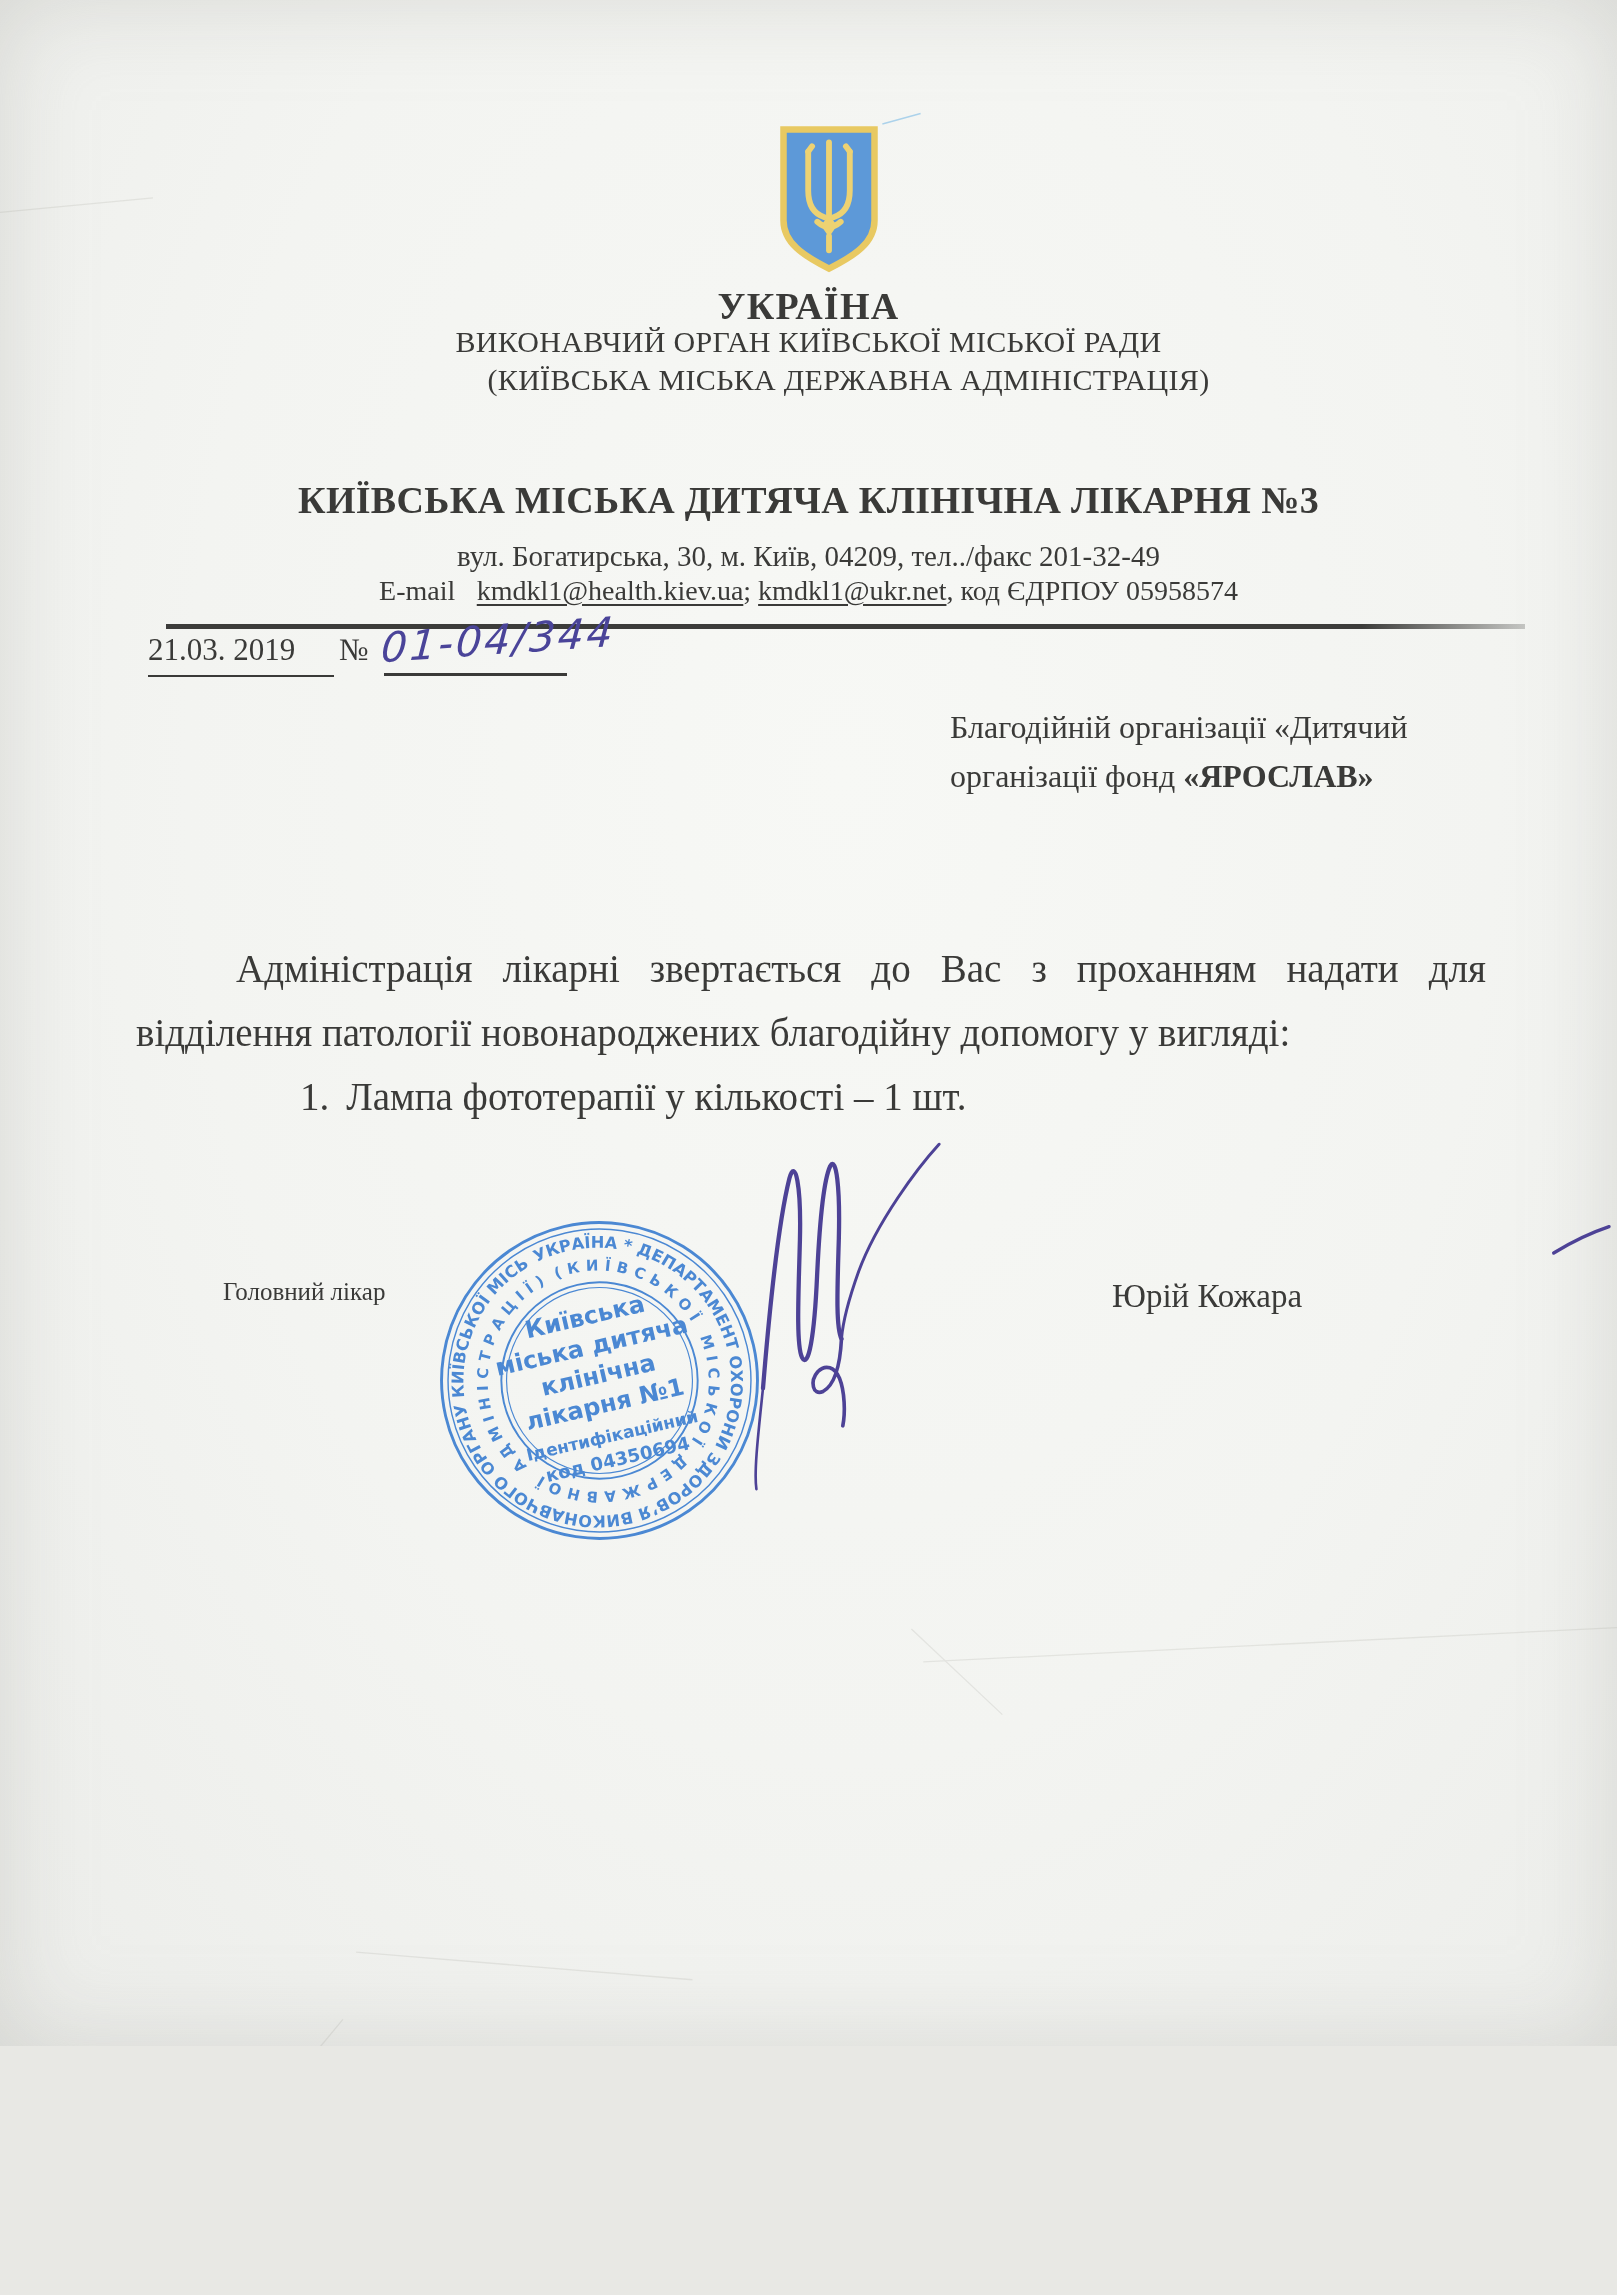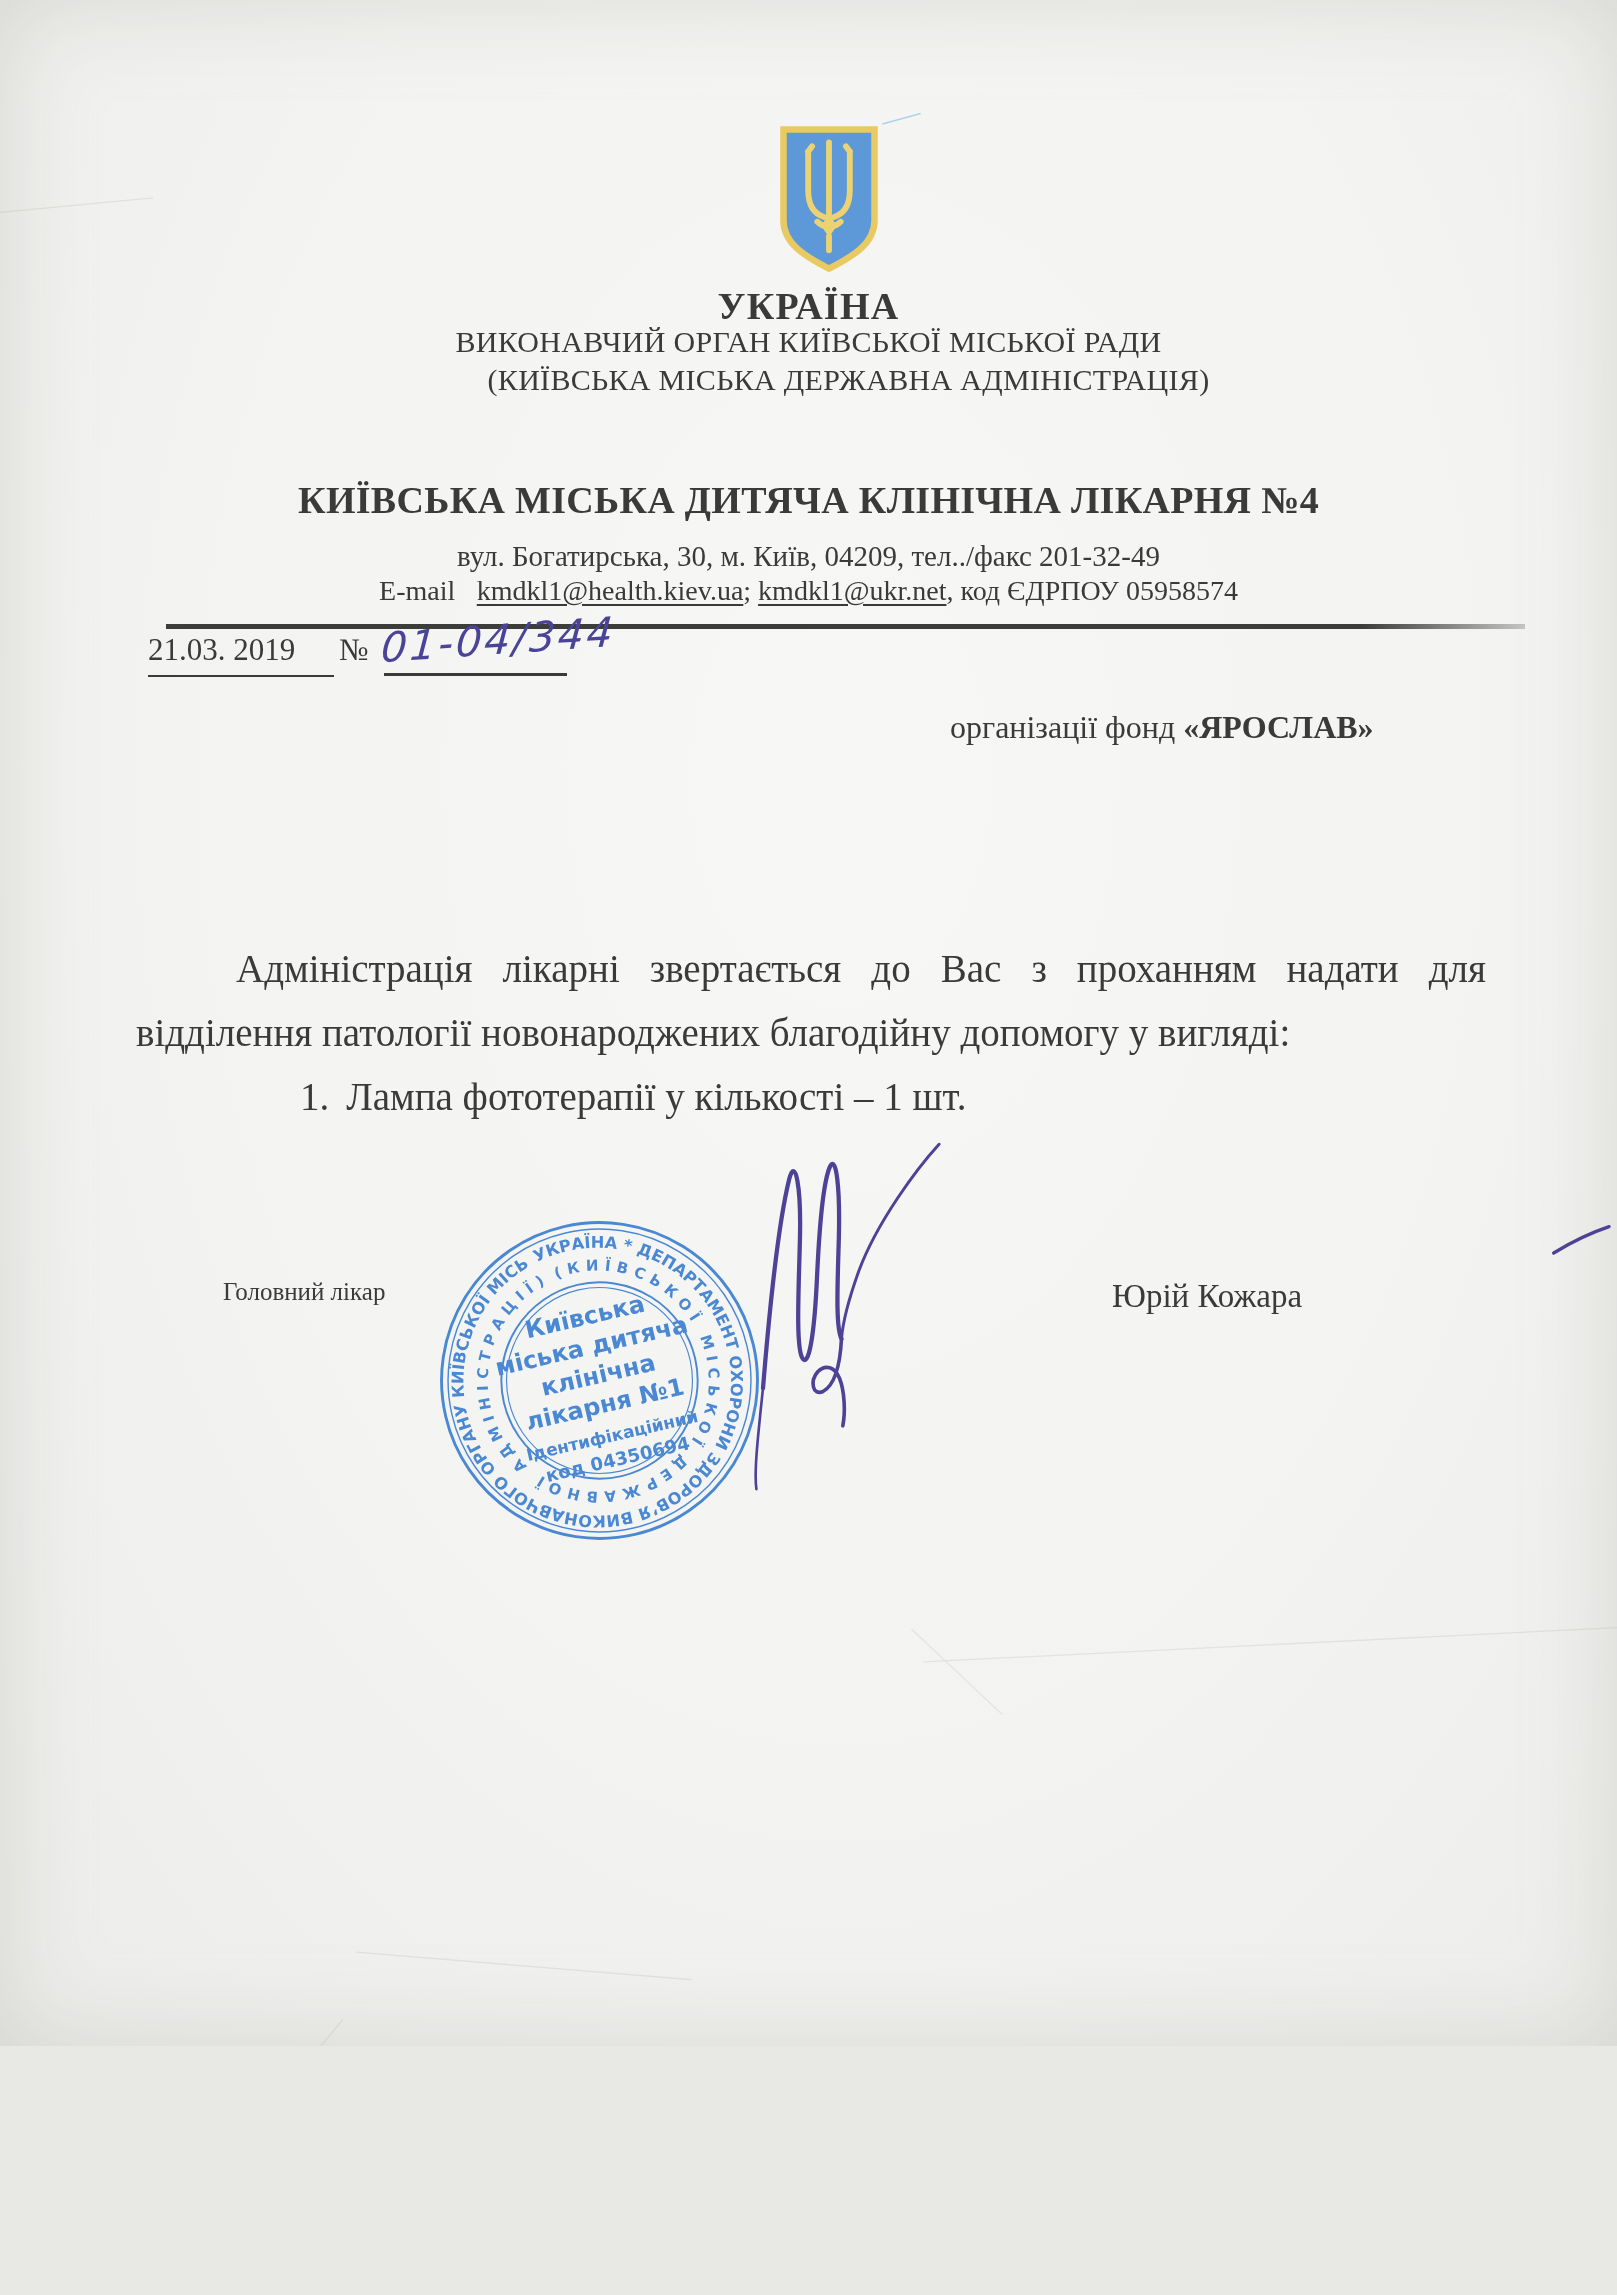--- a/index.html
+++ b/index.html
@@ -63,35 +63,36 @@
       <path d="M 112 42 L 106 34"></path>
       <path d="M 62 150 Q 80 166 98 150"></path>
       <path d="M 80 172 L 80 194"></path>
     </g>
     <path d="M 80 138 L 92 156 L 80 174 L 68 156 Z" fill="#edd272"></path>
   </svg>
 
   <div class="abs center country">УКРАЇНА</div>
   <div class="abs center org-line org1">ВИКОНАВЧИЙ ОРГАН КИЇВСЬКОЇ МІСЬКОЇ РАДИ</div>
   <div class="abs center org-line org2">(КИЇВСЬКА МІСЬКА ДЕРЖАВНА АДМІНІСТРАЦІЯ)</div>
-  <div class="abs center hospital">КИЇВСЬКА МІСЬКА ДИТЯЧА КЛІНІЧНА ЛІКАРНЯ №4</div>
+  <div class="abs center hospital">КИЇВСЬКА МІСЬКА ДИТЯЧА КЛІНІЧНА ЛІКАРНЯ №3</div>
   <div class="abs center address">вул. Богатирська, 30, м. Київ, 04209, тел../факс 201-32-49</div>
   <div class="abs center emailline">
     <span class="lbl">E-mail</span>
     <span class="em">kmdkl1@health.kiev.ua</span><span>;</span>
     <span class="em">kmdkl1@ukr.net</span><span>, код ЄДРПОУ 05958574</span>
   </div>
   <div class="abs rule"></div>
 
   <div class="abs date-value">21.03. 2019</div>
   <div class="abs num-sign">№</div>
   <div class="abs hand-number">01-04/344</div>
   <div class="abs num-underline"></div>
 
   <div class="abs recipient">
+    <div>Благодійній організації «Дитячий</div>
     <div><span>організації фонд </span><b>«ЯРОСЛАВ»</b></div>
   </div>
 
   <div class="abs body-block">
     <p class="body-par">Адміністрація лікарні звертається до Вас з проханням надати для відділення патології новонароджених благодійну допомогу у вигляді:</p>
     <p class="list-line">
       <span class="num">1.</span><span>Лампа фототерапії у кількості – 1 шт.</span>
     </p>
   </div>
 

